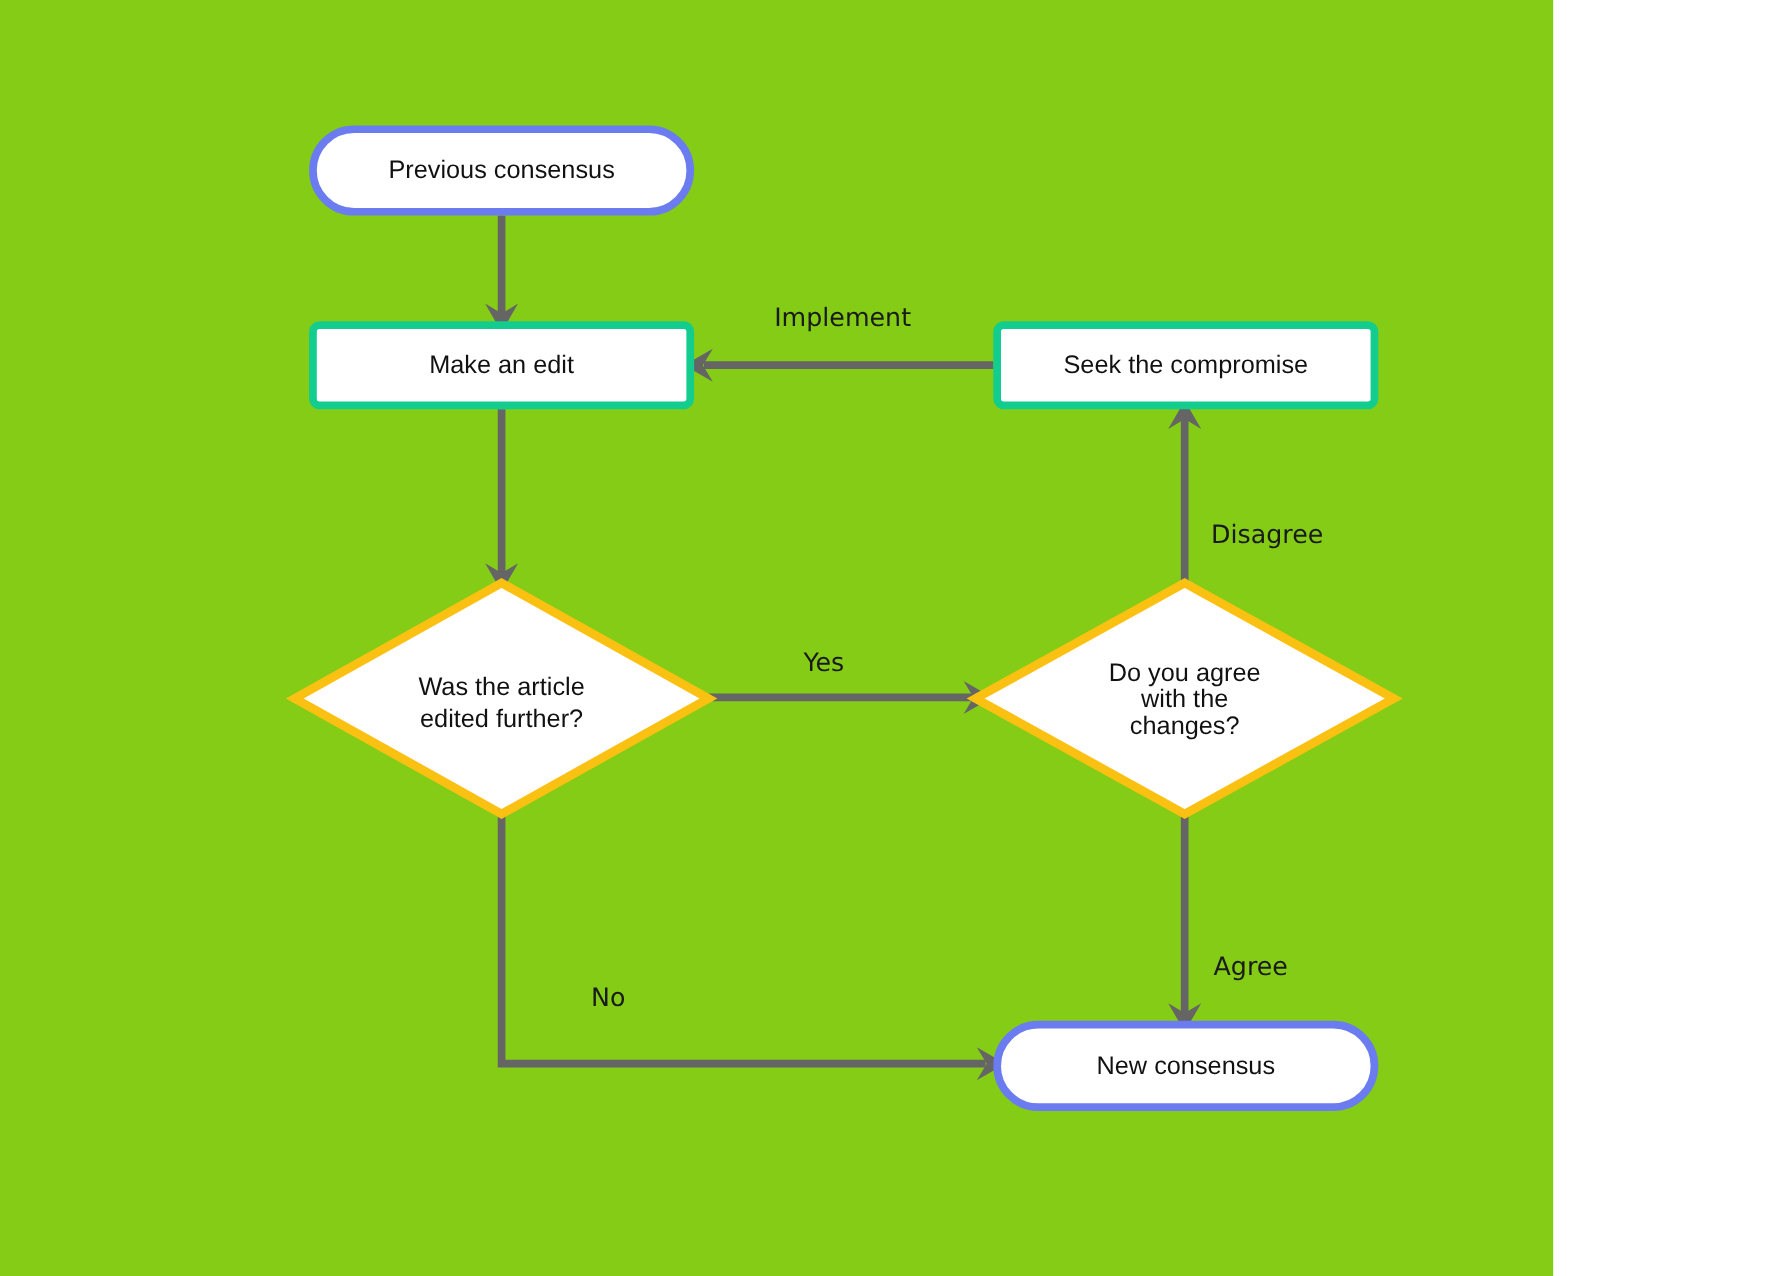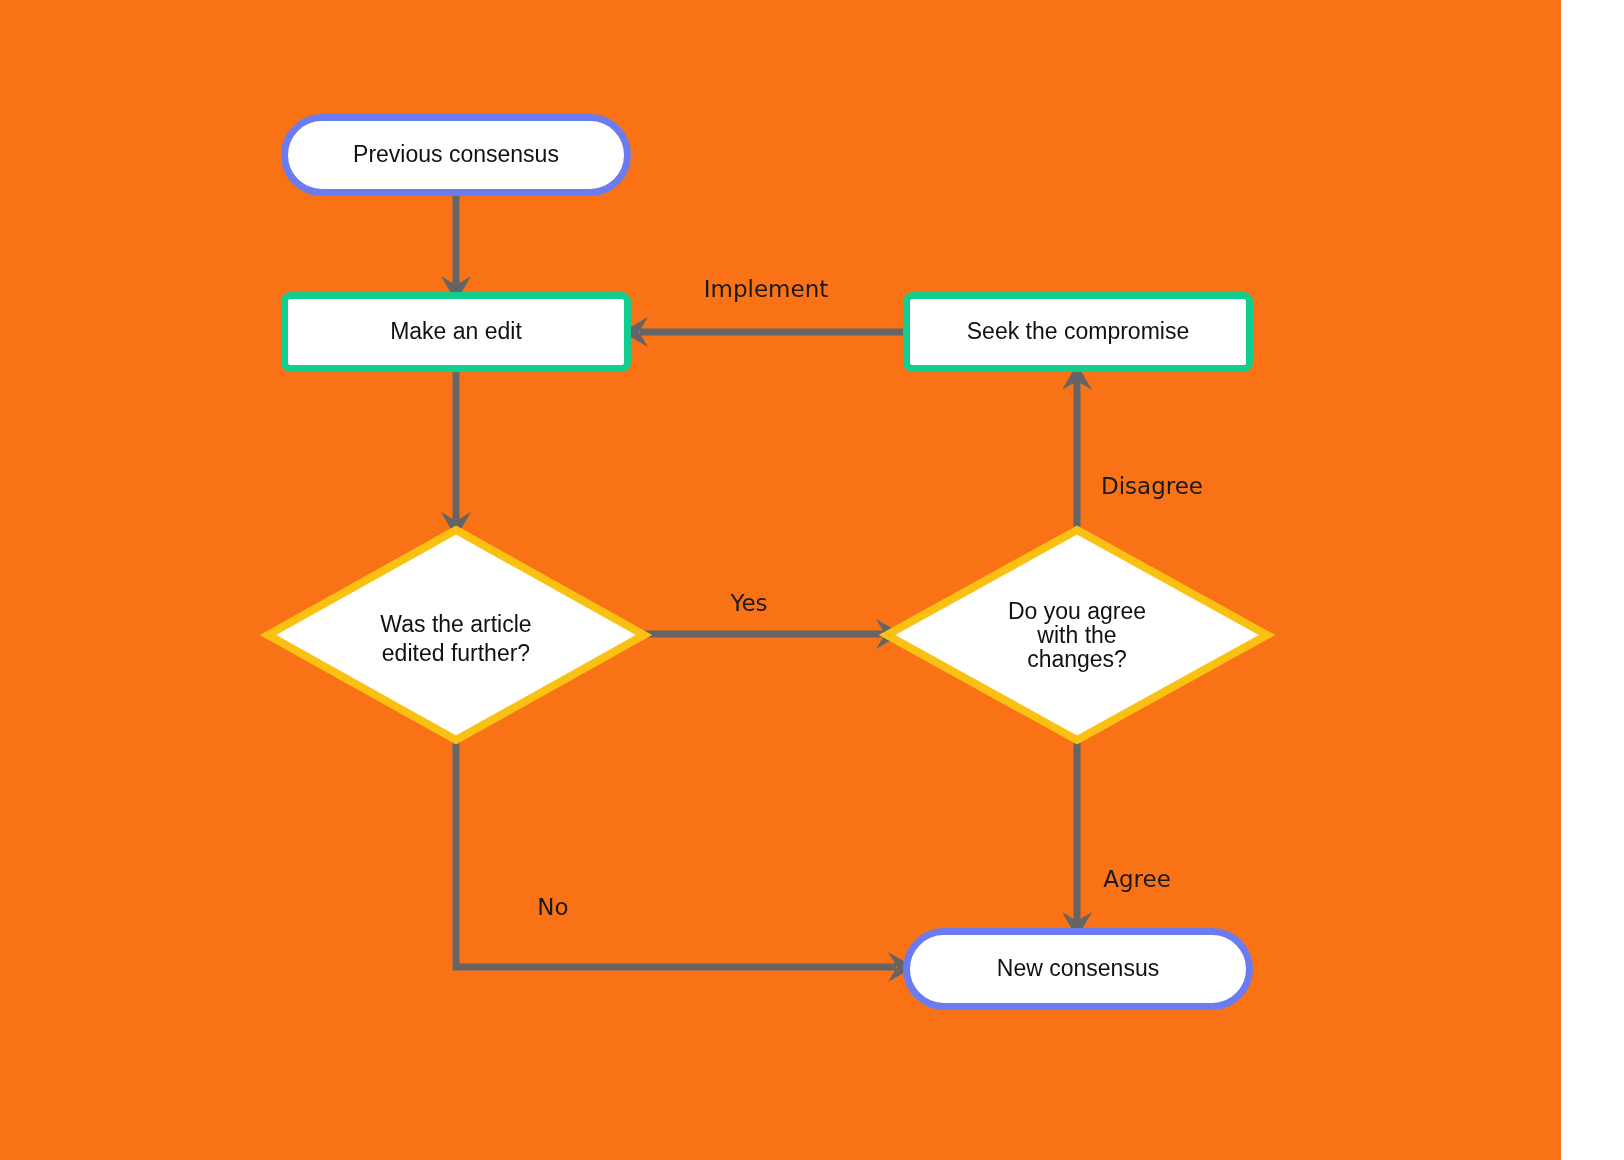--- a/index.html
+++ b/index.html
@@ -2,23 +2,23 @@
 <html><head>
 <meta charset="utf-8">
 <style>
   html, body {
     margin: 0;
     padding: 0;
     background: #ffffff;
   }
   #canvas {
     position: relative;
-    width: 1561px;
+    width: 1412px;
     height: 1160px;
-    background: #f97316;
+    background: #84cc16;
     overflow: hidden;
     font-family: "Liberation Sans", sans-serif;
   }
   #flow-svg {
     position: absolute;
     left: 0;
     top: 0;
     width: 1624px;
     height: 1160px;
   }

